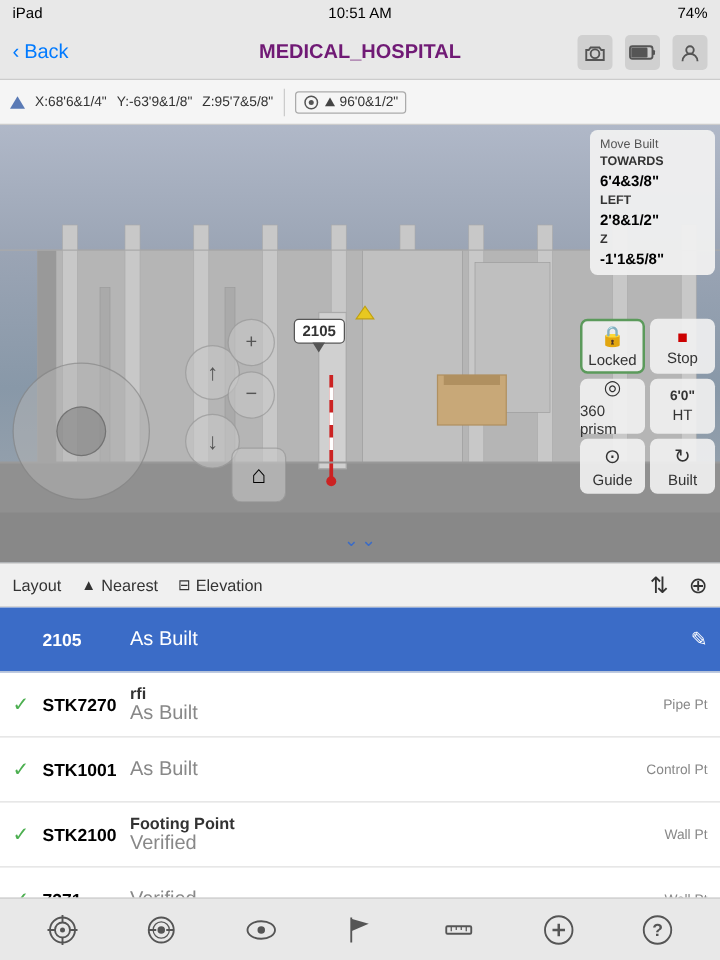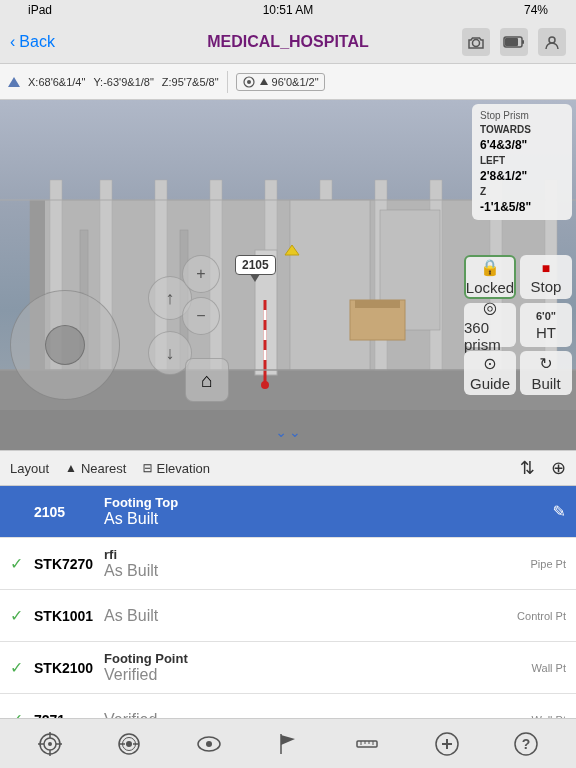--- a/index.html
+++ b/index.html
@@ -13,21 +13,21 @@
     }
 
     
     #status-bar {
       width: 100%;
       height: 20px;
       background: #e8e8e8;
       display: flex;
       align-items: center;
       justify-content: space-between;
-      padding: 0 28px;
+      padding: 0 10px;
       font-size: 12px;
       font-weight: 500;
       color: #000;
     }
     #status-bar .status-center { position: absolute; left: 50%; transform: translateX(-50%); }
 
     
     #nav-bar {
       width: 100%;
       height: 44px;
@@ -128,21 +128,21 @@
     .ctrl-btn {
       width: 52px; height: 44px;
       background: rgba(240,240,240,0.92);
       border-radius: 6px;
       display: flex; flex-direction: column; align-items: center; justify-content: center;
       font-size: 10px; color: #333; cursor: pointer;
       gap: 2px;
     }
     .ctrl-btn.locked { border: 2px solid #5b9a5b; }
     .ctrl-btn .ctrl-icon { font-size: 16px; }
-    .ctrl-btn .ctrl-label { font-size: 15px; }
+    .ctrl-btn .ctrl-label { font-size: 12px; }
     .ctrl-btn .ctrl-value { font-size: 11px; font-weight: 600; }
 
     
     #joystick-area {
       position: absolute;
       bottom: 40px;
       left: 10px;
       width: 120px;
       height: 120px;
     }
@@ -383,21 +383,21 @@
     <circle cx="265" cy="285" r="4" fill="#cc2222"></circle>
 
     <polygon points="285,155 292,145 299,155" fill="#e8c820" stroke="#c0a010" stroke-width="1"></polygon>
 
     <line x1="0" y1="100" x2="576" y2="100" stroke="#aaa" stroke-width="1"></line>
     <line x1="0" y1="270" x2="576" y2="270" stroke="#999" stroke-width="1.5"></line>
   </svg>
 
   <div id="move-prism-panel">
     <div class="mp-title">
-      <span>Stop Prism</span>
+      <span>Move Built</span>
     </div>
     <div class="mp-row">
       <span class="mp-label">TOWARDS</span>
     </div>
     <div class="mp-row">
       <span class="mp-value">6'4&amp;3/8"</span>
     </div>
     <div class="mp-row">
       <span class="mp-label">LEFT</span>
     </div>
@@ -491,21 +491,20 @@
   <div class="layout-action">⇅</div>
   <div class="layout-action">⊕</div>
 </div>
 
 <div id="point-list">
 
   <div class="point-row selected">
     <span class="check-mark" style="color:white;"></span>
     <span class="point-id">2105</span>
     <div class="point-info">
-      <div class="point-name">Footing Top</div>
       <div class="point-sub">As Built</div>
     </div>
     <span class="edit-icon">✎</span>
   </div>
 
   <div id="point-rows-container">
       <div class="point-row">
         <span class="check-mark">✓</span>
         <span class="point-id">STK7270</span>
         <div class="point-info">

